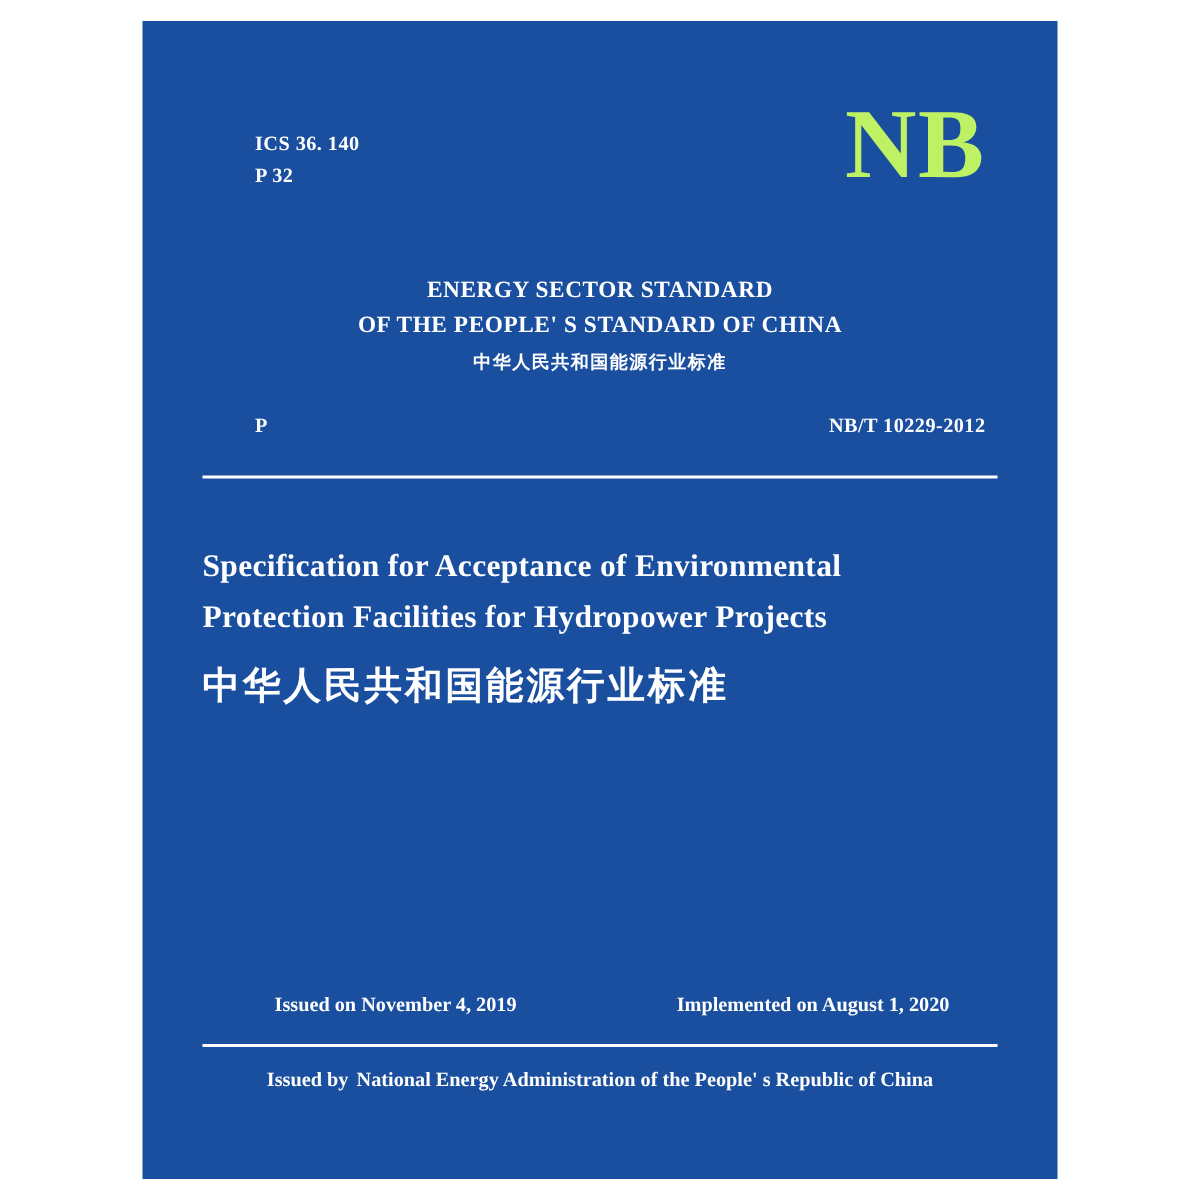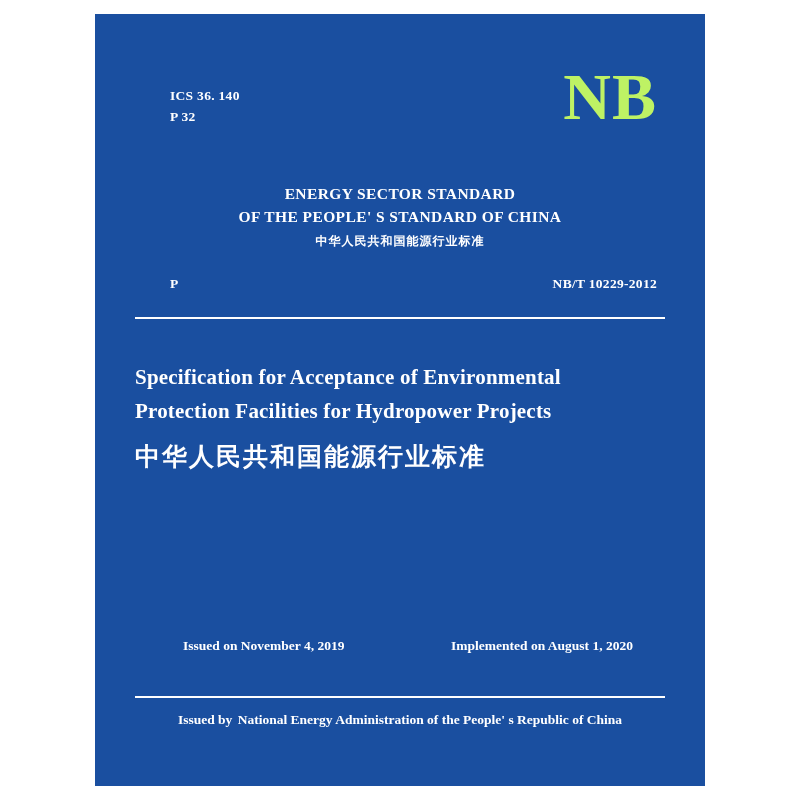--- a/index.html
+++ b/index.html
@@ -133,21 +133,21 @@
     letter-spacing: 2px;
     margin-top: 12px;
     font-family: "DejaVu Sans", sans-serif;
   }
 
   
   .dates-row {
     position: absolute;
     left: 88px;
     right: 72px;
-    top: 624px;
+    top: 648px;
     display: flex;
     justify-content: space-between;
     align-items: flex-start;
   }
   .date-item {
     font-size: 13.5px;
     font-weight: bold;
   }
 
   

